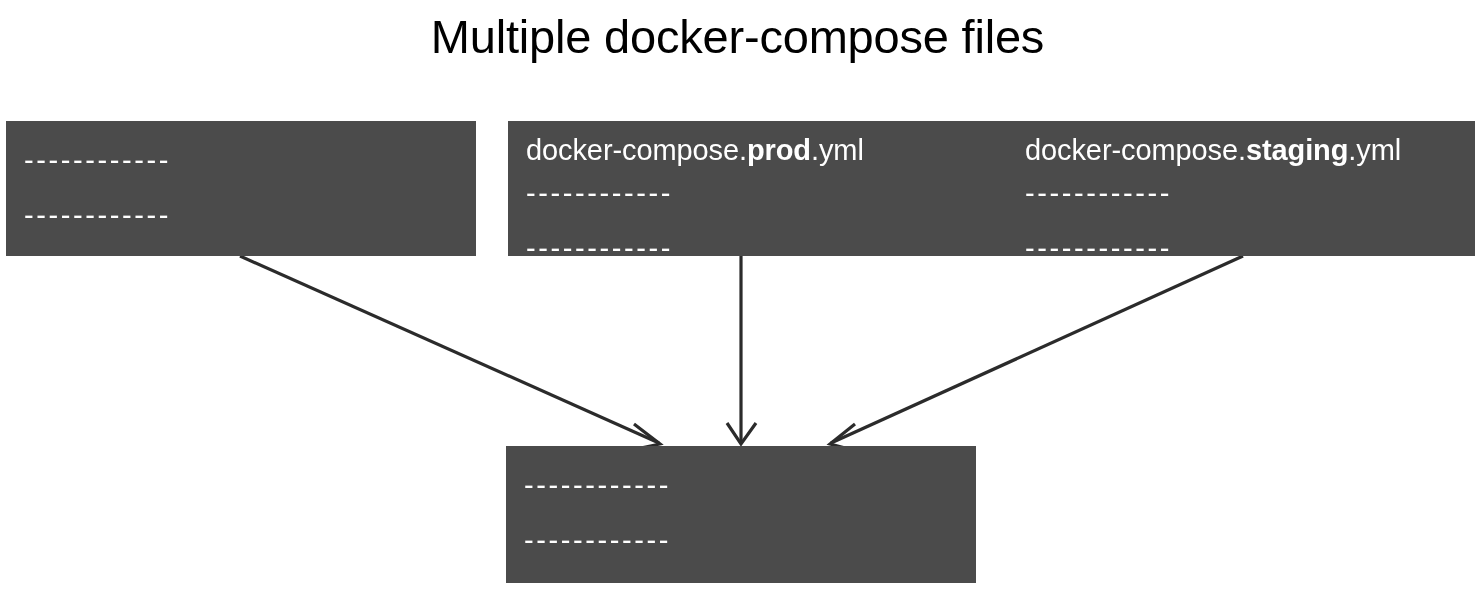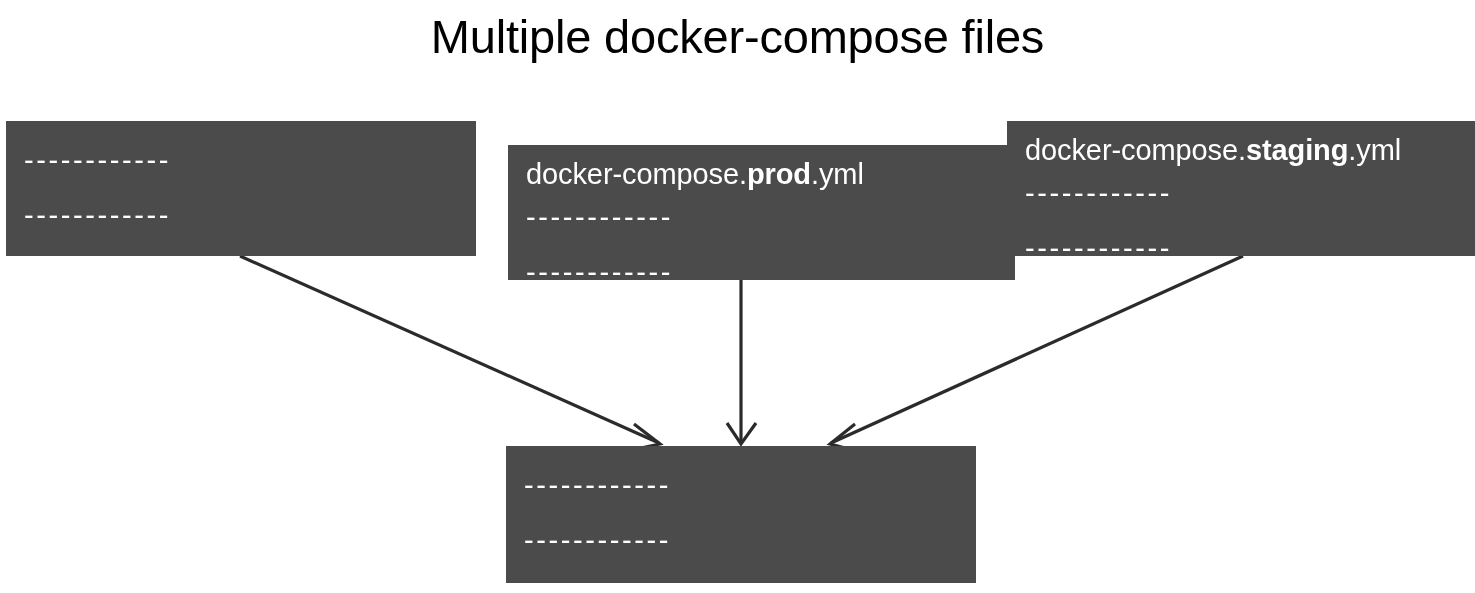--- a/index.html
+++ b/index.html
@@ -54,21 +54,21 @@
     font-weight: 300;
     color: #ffffff;
     line-height: 1.0;
     letter-spacing: 2.6px;
     white-space: nowrap;
   }
   .dash-line.first { margin-top: 12px; }
   .dash-line.second { margin-top: 26px; }
 
   #box-override { left: 6px;    top: 121px; width: 470px; height: 135px; }
-  #box-prod     { left: 508px;  top: 121px; width: 507px; height: 135px; margin-top: 24px; }
+  #box-prod     { left: 508px;  top: 121px; width: 507px; height: 135px; }
   #box-staging  { left: 1007px; top: 121px; width: 473px; height: 135px; }
   #box-base     { left: 506px;  top: 446px; width: 470px; height: 137px; }
 
   #arrows {
     position: absolute;
     left: 0;
     top: 0;
     width: 1475px;
     height: 593px;
     pointer-events: none;

